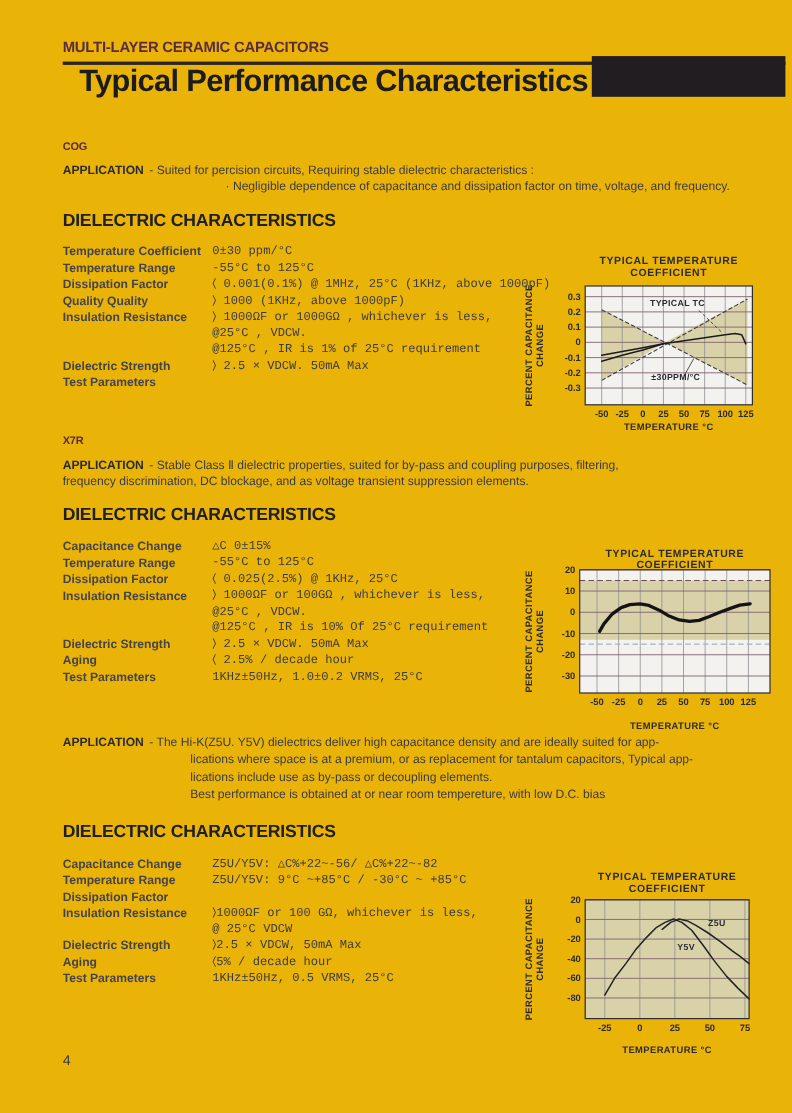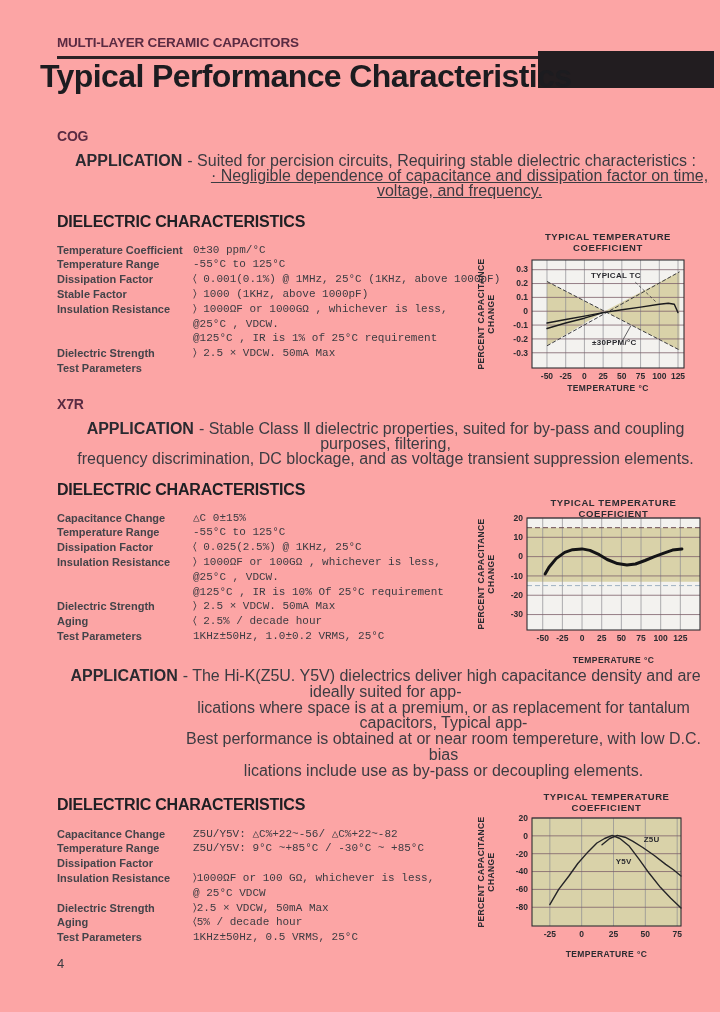--- a/index.html
+++ b/index.html
@@ -1,37 +1,37 @@
 <!DOCTYPE html>
 <html><head>
 <meta charset="utf-8">
 <style>
   html,body{margin:0;padding:0;}
   body{background:#c9c9cc;}
   .page{
     position:relative;width:720px;height:1012px;margin:0 auto;
-    background:#fca5a5;overflow:hidden;
+    background:#eab308;overflow:hidden;
     font-family:"Liberation Sans","DejaVu Sans",sans-serif;
     color:#3c3c42;
   }
   
   .kicker{position:absolute;left:57px;top:35px;font-size:13.5px;font-weight:bold;
     color:#5a2b42;letter-spacing:-0.2px;}
   .rule{position:absolute;left:57px;top:56px;width:657px;height:2.5px;background:#2b2326;}
   .corner-banner{position:absolute;left:538px;top:51px;width:176px;height:37px;background:#221d20;}
-  .page-title{position:absolute;left:40px;top:58px;margin:0;font-size:32px;font-weight:bold;
+  .page-title{position:absolute;left:72px;top:58px;margin:0;font-size:28px;font-weight:bold;
     letter-spacing:-0.6px;color:#1c1c20;}
   
   .sec{position:absolute;left:57px;width:657px;}
   #sec-cog{top:128px;} #sec-x7r{top:396px;} #sec-z5u{top:668px;}
-  .sec-heading{margin:0 0 9px 0;font-size:14px;font-weight:bold;color:#5a2b42;letter-spacing:-0.2px;}
-  .app-first,.appline{font-size:16px;line-height:15.2px;color:#3c3c42;text-align:center;}
+  .sec-heading{margin:0 0 9px 0;font-size:10px;font-weight:bold;color:#5a2b42;letter-spacing:-0.2px;}
+  .app-first,.appline{font-size:11px;line-height:15.2px;color:#3c3c42;}
   .app-label{font-weight:bold;color:#2a2a30;margin-right:5px;}
   .appline.ind0{margin-left:0;}
-  .appline.ind1{margin-left:148px;text-decoration:underline;}
+  .appline.ind1{margin-left:148px;}
   .appline.ind2{margin-left:116px;}
   .diel-heading{margin:14px 0 12px 0;font-size:16px;font-weight:bold;color:#202024;letter-spacing:-0.2px;}
   #sec-z5u .app-first,#sec-z5u .appline{line-height:15.8px;}
   #sec-z5u .diel-heading{margin-top:17px;margin-bottom:13px;}
   #sec-x7r .spec-table{margin-top:2px;}
   
   .spec-table{width:450px;}
   .trow{display:flex;align-items:flex-start;}
   .tlabel{width:136px;flex:none;font-size:11px;line-height:14.8px;color:#44444a;font-weight:bold;}
   .tvals{flex:1;font-size:11px;line-height:14.8px;color:#3c3c42;white-space:nowrap;font-family:Liberation Mono, monospace;}
@@ -77,21 +77,21 @@
             <div>-55°C to 125°C</div>
           </div>
         </div>
         <div class="trow">
           <div class="tlabel">Dissipation Factor</div>
           <div class="tvals">
             <div>〈 0.001(0.1%) @ 1MHz, 25°C (1KHz, above 1000pF)</div>
           </div>
         </div>
         <div class="trow">
-          <div class="tlabel">Stable Factor</div>
+          <div class="tlabel">Quality Quality</div>
           <div class="tvals">
             <div>〉 1000 (1KHz, above 1000pF)</div>
           </div>
         </div>
         <div class="trow">
           <div class="tlabel">Insulation Resistance</div>
           <div class="tvals">
             <div>〉 1000ΩF or 1000GΩ , whichever is less,</div>
             <div>@25°C , VDCW.</div>
             <div>@125°C , IR is 1% of 25°C requirement</div>
@@ -165,22 +165,22 @@
         </div>
       </div>
   </section>
 
   <section class="sec" id="sec-z5u">
     <div class="app-first">
       <span class="app-label">APPLICATION</span><span>- The Hi-K(Z5U. Y5V) dielectrics deliver high capacitance density and are ideally suited for app-</span>
     </div>
     <div>
         <div class="appline ind2">lications where space is at a premium, or as replacement for tantalum capacitors, Typical app-</div>
+        <div class="appline ind2">lications include use as by-pass or decoupling elements.</div>
         <div class="appline ind2">Best performance is obtained at or near room tempereture, with low D.C. bias</div>
-        <div class="appline ind2">lications include use as by-pass or decoupling elements.</div>
       </div>
     <h3 class="diel-heading">DIELECTRIC CHARACTERISTICS</h3>
     <div class="spec-table">
         <div class="trow">
           <div class="tlabel">Capacitance Change</div>
           <div class="tvals">
             <div>Z5U/Y5V: △C%+22~-56/ △C%+22~-82</div>
           </div>
         </div>
         <div class="trow">

